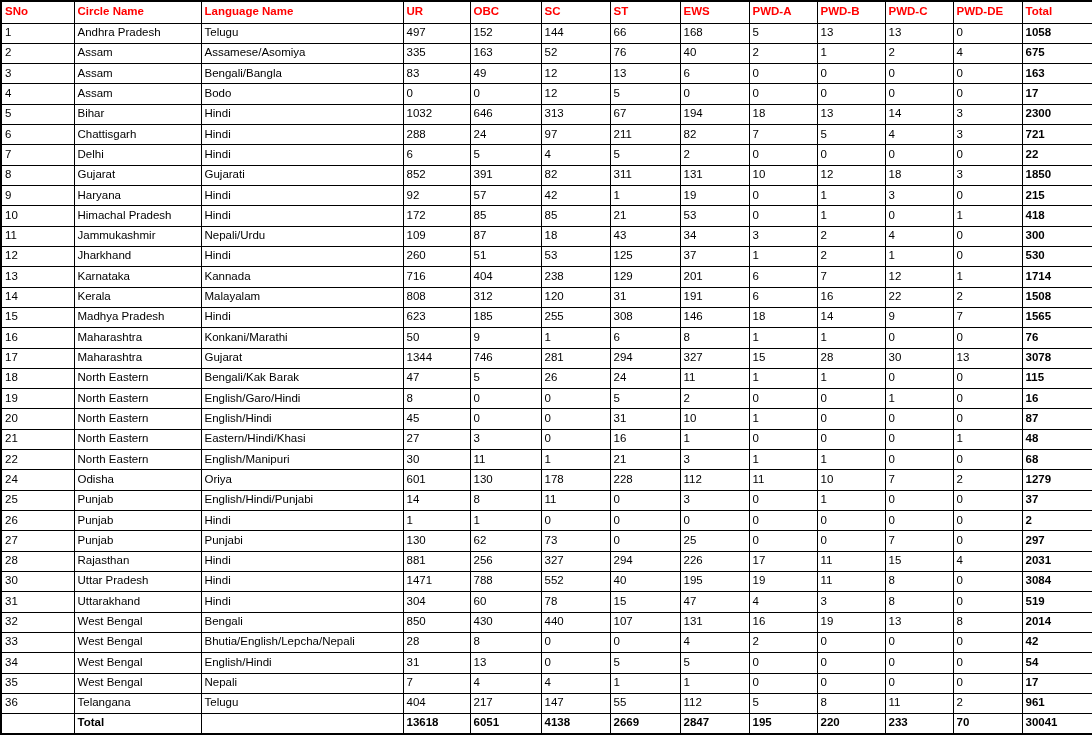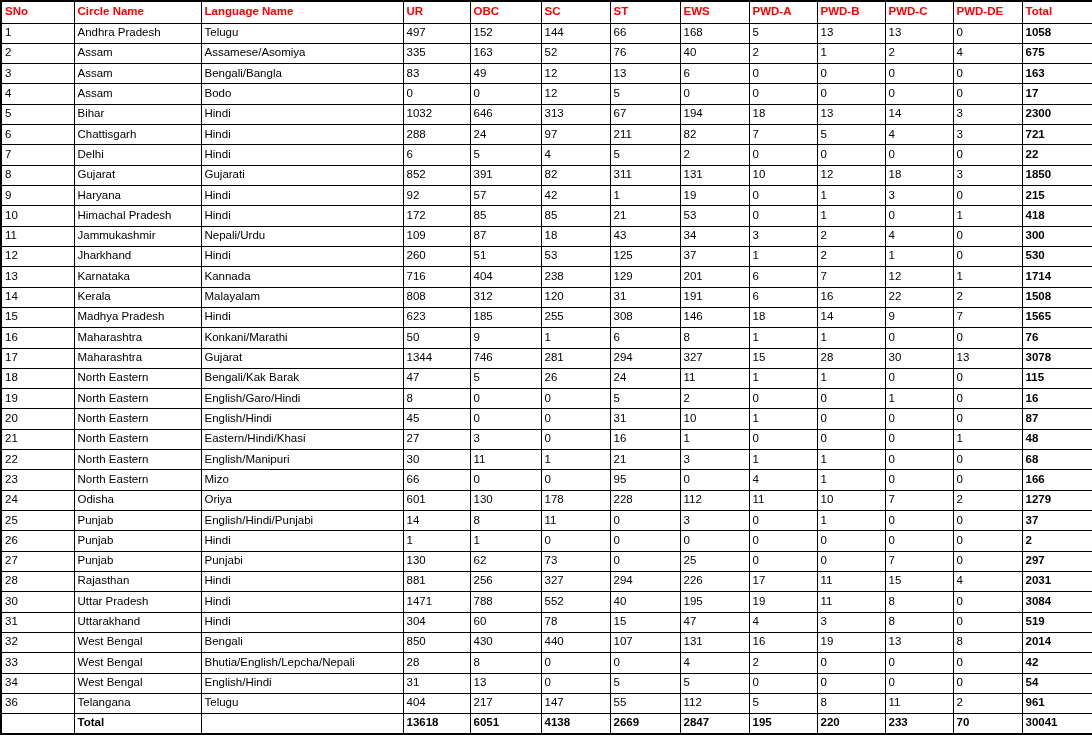--- a/index.html
+++ b/index.html
@@ -405,35 +405,20 @@
         <td>1</td>
         <td>21</td>
         <td>3</td>
         <td>1</td>
         <td>1</td>
         <td>0</td>
         <td>0</td>
         <td class="total-col">68</td>
       </tr>
       <tr>
-        <td>23</td>
-        <td>North Eastern</td>
-        <td>Mizo</td>
-        <td>66</td>
-        <td>0</td>
-        <td>0</td>
-        <td>95</td>
-        <td>0</td>
-        <td>4</td>
-        <td>1</td>
-        <td>0</td>
-        <td>0</td>
-        <td class="total-col">166</td>
-      </tr>
-      <tr>
         <td>24</td>
         <td>Odisha</td>
         <td>Oriya</td>
         <td>601</td>
         <td>130</td>
         <td>178</td>
         <td>228</td>
         <td>112</td>
         <td>11</td>
         <td>10</td>
@@ -568,20 +553,35 @@
         <td>31</td>
         <td>13</td>
         <td>0</td>
         <td>5</td>
         <td>5</td>
         <td>0</td>
         <td>0</td>
         <td>0</td>
         <td>0</td>
         <td class="total-col">54</td>
+      </tr>
+      <tr>
+        <td>35</td>
+        <td>West Bengal</td>
+        <td>Nepali</td>
+        <td>7</td>
+        <td>4</td>
+        <td>4</td>
+        <td>1</td>
+        <td>1</td>
+        <td>0</td>
+        <td>0</td>
+        <td>0</td>
+        <td>0</td>
+        <td class="total-col">17</td>
       </tr>
       <tr>
         <td>36</td>
         <td>Telangana</td>
         <td>Telugu</td>
         <td>404</td>
         <td>217</td>
         <td>147</td>
         <td>55</td>
         <td>112</td>

